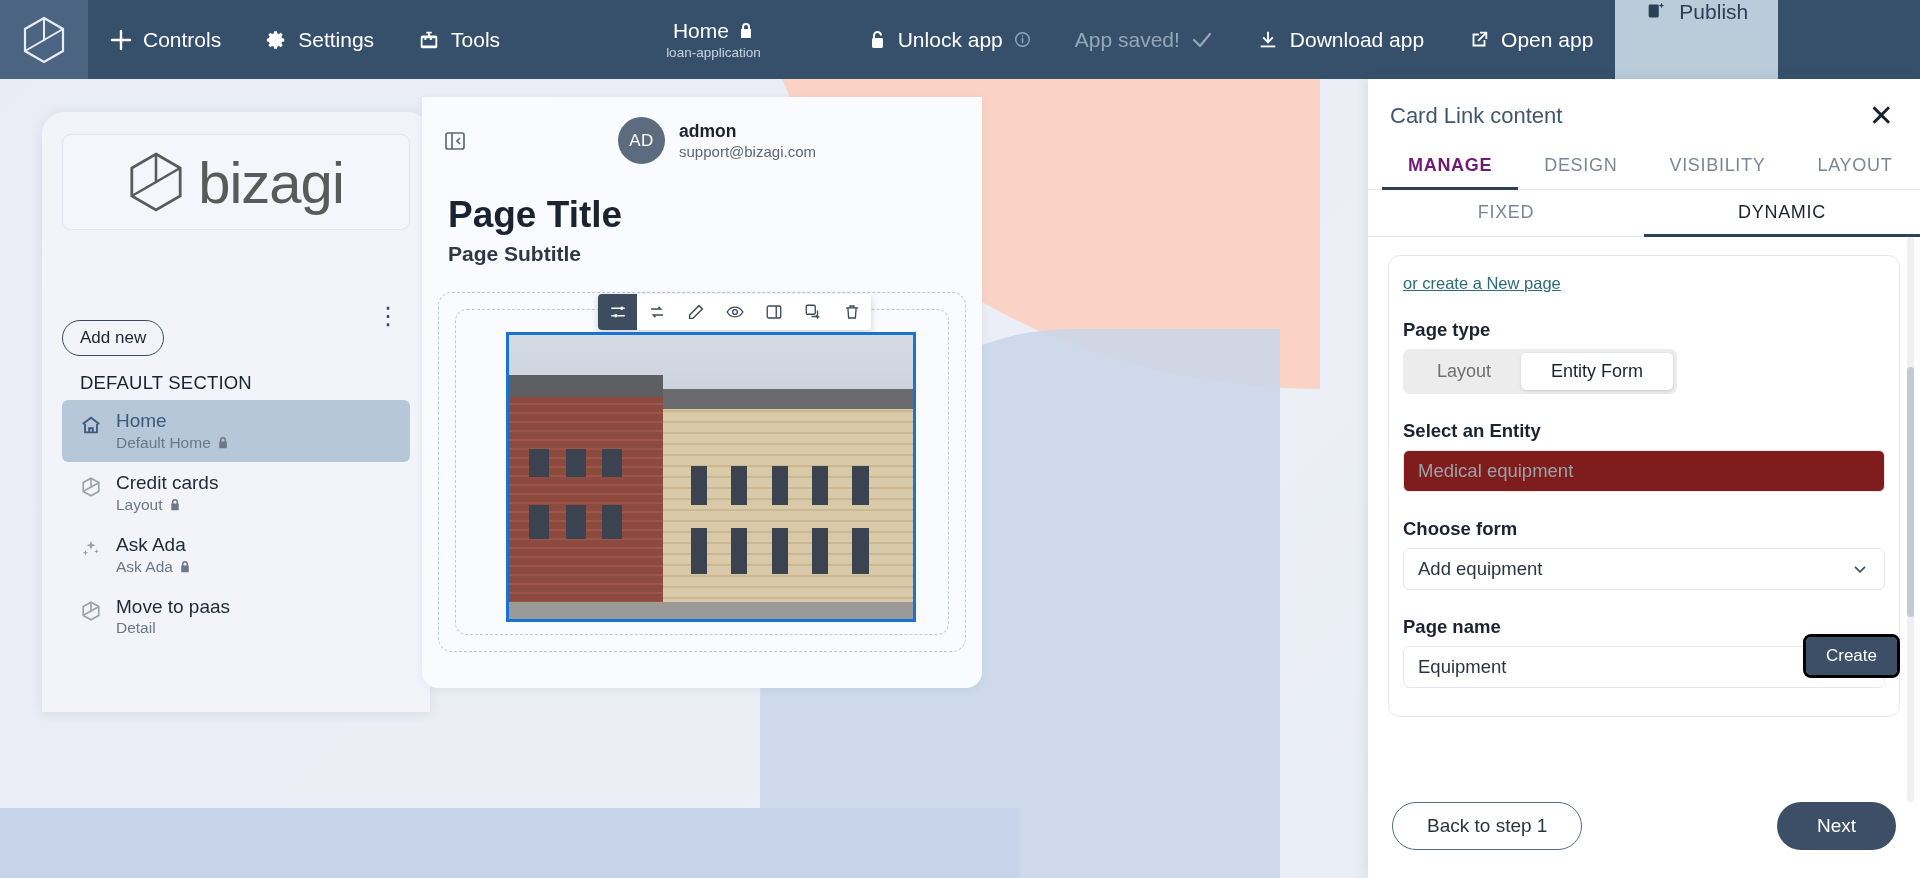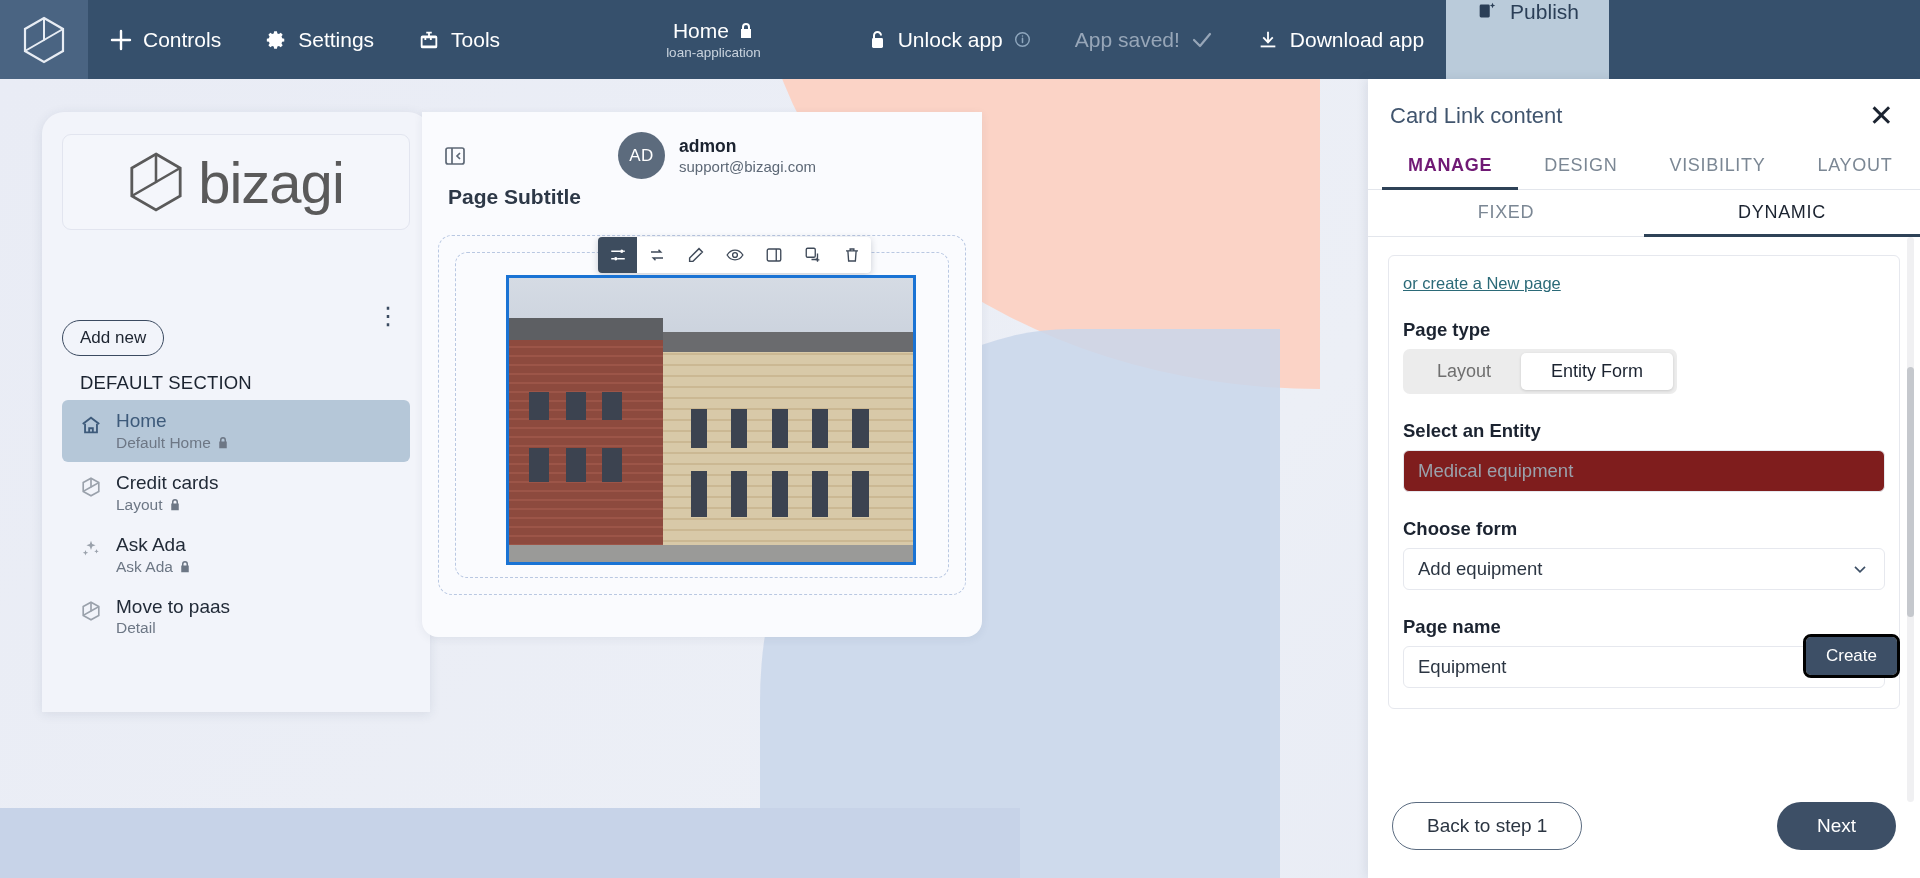--- a/index.html
+++ b/index.html
@@ -86,21 +86,21 @@
   }
   .navitem.active { background: #b5c7d8; }
   .navitem .nitxt { display: flex; flex-direction: column; }
   .navitem .n1 { font-size: 19px; color: #222b38; line-height: 1.15; }
   .navitem.active .n1 { color: #3d5a7a; }
   .navitem .n2 { font-size: 15.5px; color: #6d7785; display: flex; align-items: center; gap: 6px; margin-top: 2px;}
   .navicon { width: 22px; flex: 0 0 22px; display: flex; justify-content: center; padding-top: 4px; }
 
   
   .preview {
-    position: absolute; left: 422px; top: 33px; width: 560px; height: 525px;
+    position: absolute; left: 422px; top: 18px; width: 560px; height: 591px;
     background: #fafbfe; border-radius: 0 0 16px 16px;
     box-shadow: 0 2px 10px rgba(40,60,90,.07);
     padding: 0; overflow: hidden;
   }
   .pv-top { display: flex; align-items: center; padding: 20px 18px 0 18px; }
   .collapse-ico { width: 30px; height: 30px; display: flex; align-items: center; justify-content: center; cursor: pointer; }
   .avatar {
     width: 47px; height: 47px; border-radius: 50%; background: #5c6b7d; color: #fff;
     display: flex; align-items: center; justify-content: center; font-size: 17px; letter-spacing: .5px;
     margin-left: auto;
@@ -170,21 +170,21 @@
   .rp-subtab {
     flex: 1; text-align: center; padding: 12px 0 13px 0; font-size: 18px;
     color: #7b8794; letter-spacing: .7px; cursor: pointer; position: relative;
   }
   .rp-subtab.active { color: #1b2330; }
   .rp-subtab.active::after {
     content: ""; position: absolute; left: 0; right: 0; bottom: -1px; height: 3px; background: #2e4257;
   }
   .rp-body { flex: 1; position: relative; padding: 18px 20px 0 20px; overflow: hidden; }
   .formcard {
-    border: 1px solid #e6e8ee; border-radius: 6px; padding: 18px 14px 20px 14px;
+    border: 1px solid #e6e8ee; border-radius: 12px; padding: 18px 14px 28px 14px;
     position: relative;
   }
   .newpagelink { font-size: 16.5px; color: #2b6a78; text-decoration: underline; cursor: pointer; }
   .fieldlabel { font-size: 18.5px; font-weight: bold; color: #1b2330; margin: 26px 0 8px 0; }
   .toggle {
     display: inline-flex; background: #ececec; border-radius: 7px; padding: 4px; gap: 0;
   }
   .toggle .opt {
     padding: 8px 30px; font-size: 18px; color: #6f6f6f; border-radius: 5px; cursor: pointer;
   }
@@ -309,20 +309,29 @@
   <div class="tb-item">
     <span class="ico">
       <svg width="22" height="22" viewBox="0 0 24 24" fill="#fff">
           <path d="M11 3h2v9l3.5-3.5 1.4 1.4L12 16 6.1 9.9l1.4-1.4L11 12V3z"></path>
           <path d="M4 18h16v2H4z"></path>
         </svg>
     </span>
     <span>Download app</span>
   </div>
 
+  <div class="tb-item">
+    <span class="ico">
+      <svg width="22" height="22" viewBox="0 0 24 24">
+          <path d="M5 5h7v2H7v10h10v-5h2v7H5V5z" fill="#fff"></path>
+          <path d="M13 3h8v8h-2V6.4l-7.3 7.3-1.4-1.4L17.6 5H13V3z" fill="#fff"></path>
+        </svg>
+    </span>
+    <span>Open app</span>
+  </div>
 
   <div class="publish-btn">
     <span class="ico">
       <svg width="22" height="22" viewBox="0 0 24 24" fill="#2b3f57">
           <rect x="4" y="5" width="11" height="14" rx="1.5"></rect>
           <path d="M18 3l.9 2.1L21 6l-2.1.9L18 9l-.9-2.1L15 6l2.1-.9L18 3z"></path>
         </svg>
     </span>
     <span>Publish</span>
   </div>
@@ -441,20 +450,21 @@
             <path d="M17 9l-3 3 3 3"></path>
           </svg>
       </div>
       <div class="avatar">AD</div>
       <div class="userinfo">
         <div class="u1">admon</div>
         <div class="u2">support@bizagi.com</div>
       </div>
     </div>
 
+    <div class="pv-title">Page Title</div>
     <div class="pv-sub">Page Subtitle</div>
 
     <div class="cardwrap">
       <div class="cardinner">
 
         <div class="elemtoolbar">
           <div class="tbbtn sel">
             <svg width="18" height="18" viewBox="0 0 24 24" fill="none" stroke="currentColor" stroke-width="2">
                 <path d="M3 7h12M19 7h2M3 17h4M11 17h10"></path>
                 <circle cx="17" cy="7" r="2.2" fill="currentColor" stroke="none"></circle>

